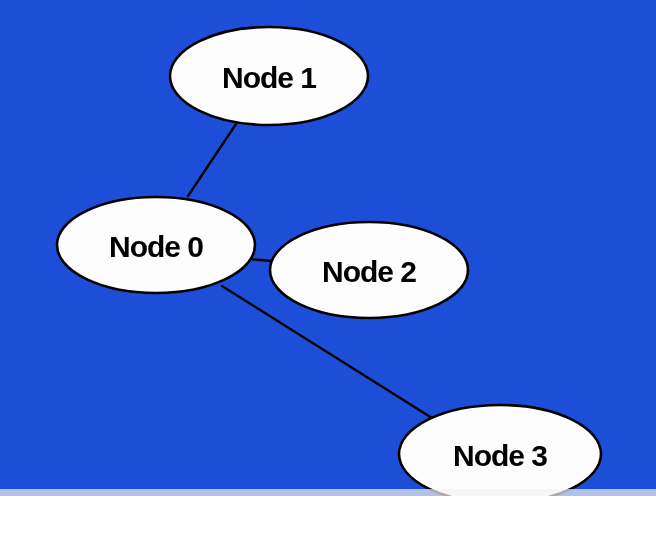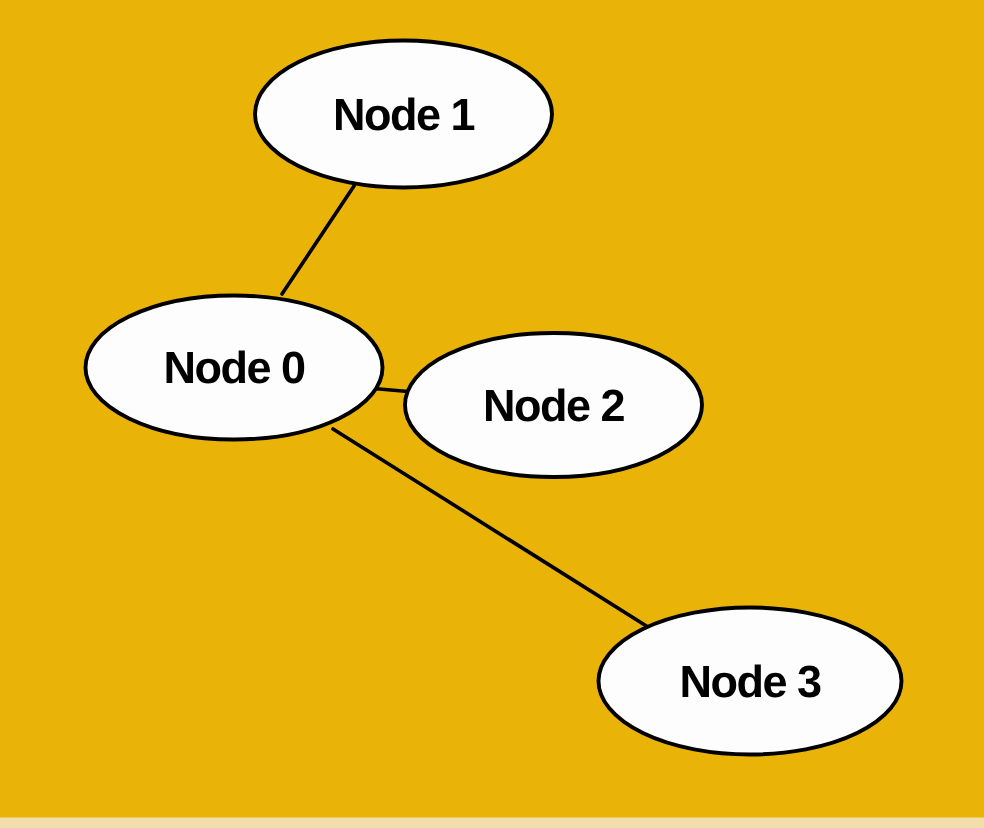--- a/index.html
+++ b/index.html
@@ -3,22 +3,22 @@
 <meta charset="utf-8">
 <style>
   html, body {
     margin: 0;
     padding: 0;
     background: #ffffff;
   }
   .stage {
     position: relative;
     width: 656px;
-    height: 552px;
-    background: #eab308;
+    height: 496px;
+    background: #1d4ed8;
     overflow: hidden;
   }
   #graph-svg {
     display: block;
     width: 656px;
     height: 552px;
   }
   .node-ellipse {
     fill: #fdfdfd;
     stroke: #000000;

